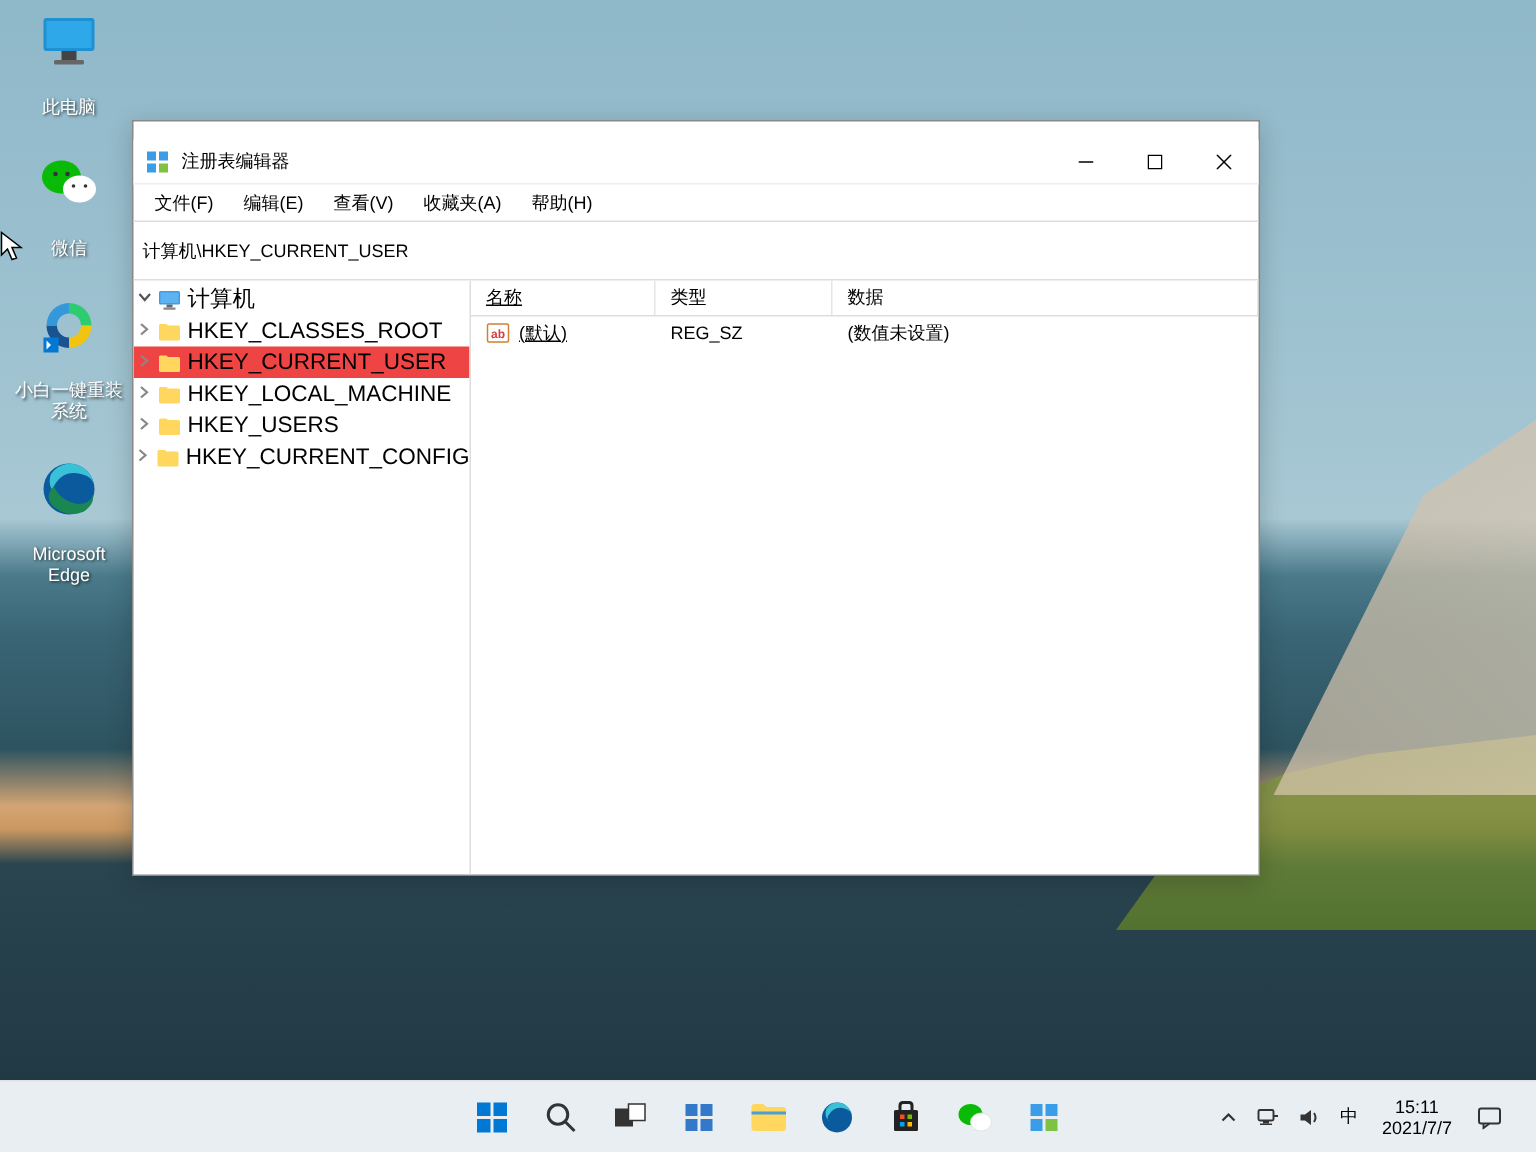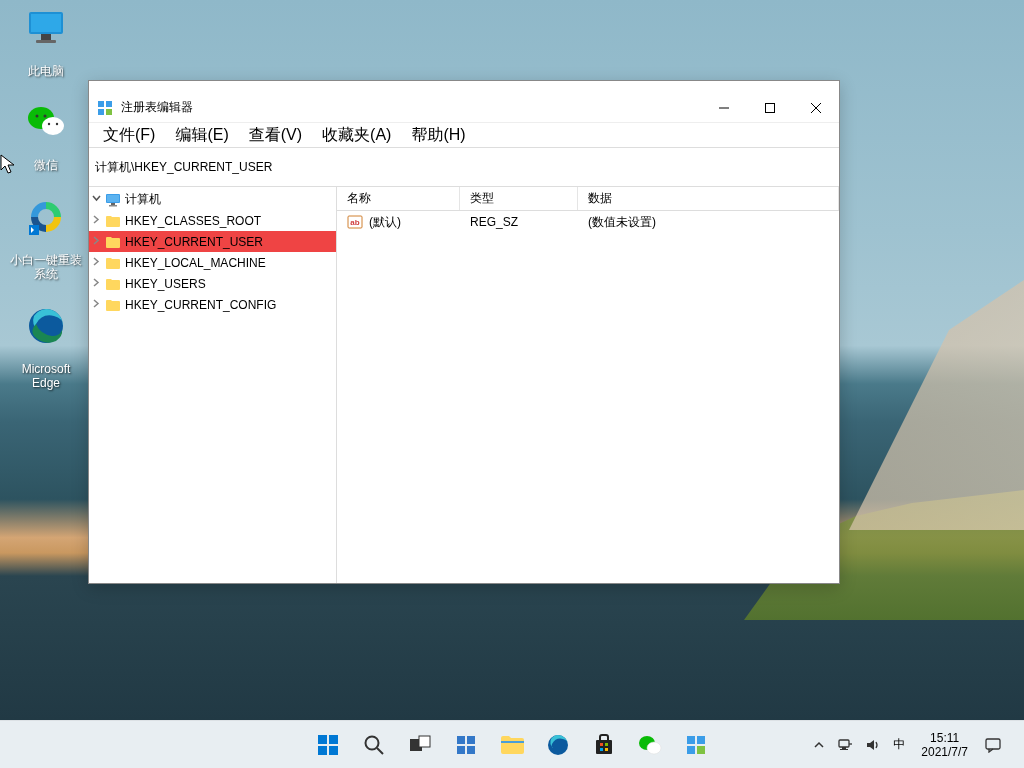--- a/index.html
+++ b/index.html
@@ -72,39 +72,39 @@
     .titlebar .title { font-size: 12px; flex: 1; }
     .titlebar .controls { display: flex; }
     .titlebar .ctrl-btn {
       width: 46px; height: 30px; display: flex;
       align-items: center; justify-content: center;
       cursor: pointer;
     }
     
     .menubar {
       height: 24px; display: flex; align-items: center;
-      padding: 0 4px; font-size: 16px; text-align: center;
+      padding: 0 4px; font-size: 12px; text-align: center;
     }
     .menubar .menu-item {
       padding: 2px 10px; cursor: pointer;
     }
     
     .addressbar {
       height: 40px; border-top: 1px solid #ddd;
       border-bottom: 1px solid #ddd;
       padding: 15px 6px; font-size: 12px;
       display: flex; align-items: center;
     }
     
     .content {
       flex: 1; display: flex; overflow: hidden;
     }
     .tree-pane {
-      width: 248px; border-right: 1px solid #ddd;
-      overflow: auto; font-size: 12px; padding-top: 2px;
+      width: 225px; border-right: 1px solid #ddd;
+      overflow: auto; font-size: 15px; padding-top: 2px;
     }
     .tree-node {
       display: flex; align-items: center;
       height: 21px; cursor: pointer; white-space: nowrap;
     }
     .tree-node.selected { background: #ef4444; }
     .tree-expander {
       width: 14px; text-align: center; color: #666;
       font-size: 10px; cursor: pointer;
     }
@@ -124,21 +124,21 @@
     }
     .list-header .col {
       padding: 4px 10px; border-right: 1px solid #e5e5e5;
       display: flex; align-items: center;
     }
     .list-body { flex: 1; }
     .list-row {
       display: flex; height: 22px; align-items: center;
     }
     .list-row .cell { padding: 0 10px; display: flex; align-items: center; }
-    .col-name { width: 123px; }
+    .col-name { width: 123px; text-decoration: underline; }
     .col-type { width: 118px; }
     .col-data { flex: 1; }
     .reg-icon {
       width: 16px; height: 16px; margin-right: 6px;
       display: inline-flex; align-items: center; justify-content: center;
     }
     
     
     .taskbar {
       position: absolute; bottom: 0; left: 0; right: 0;

